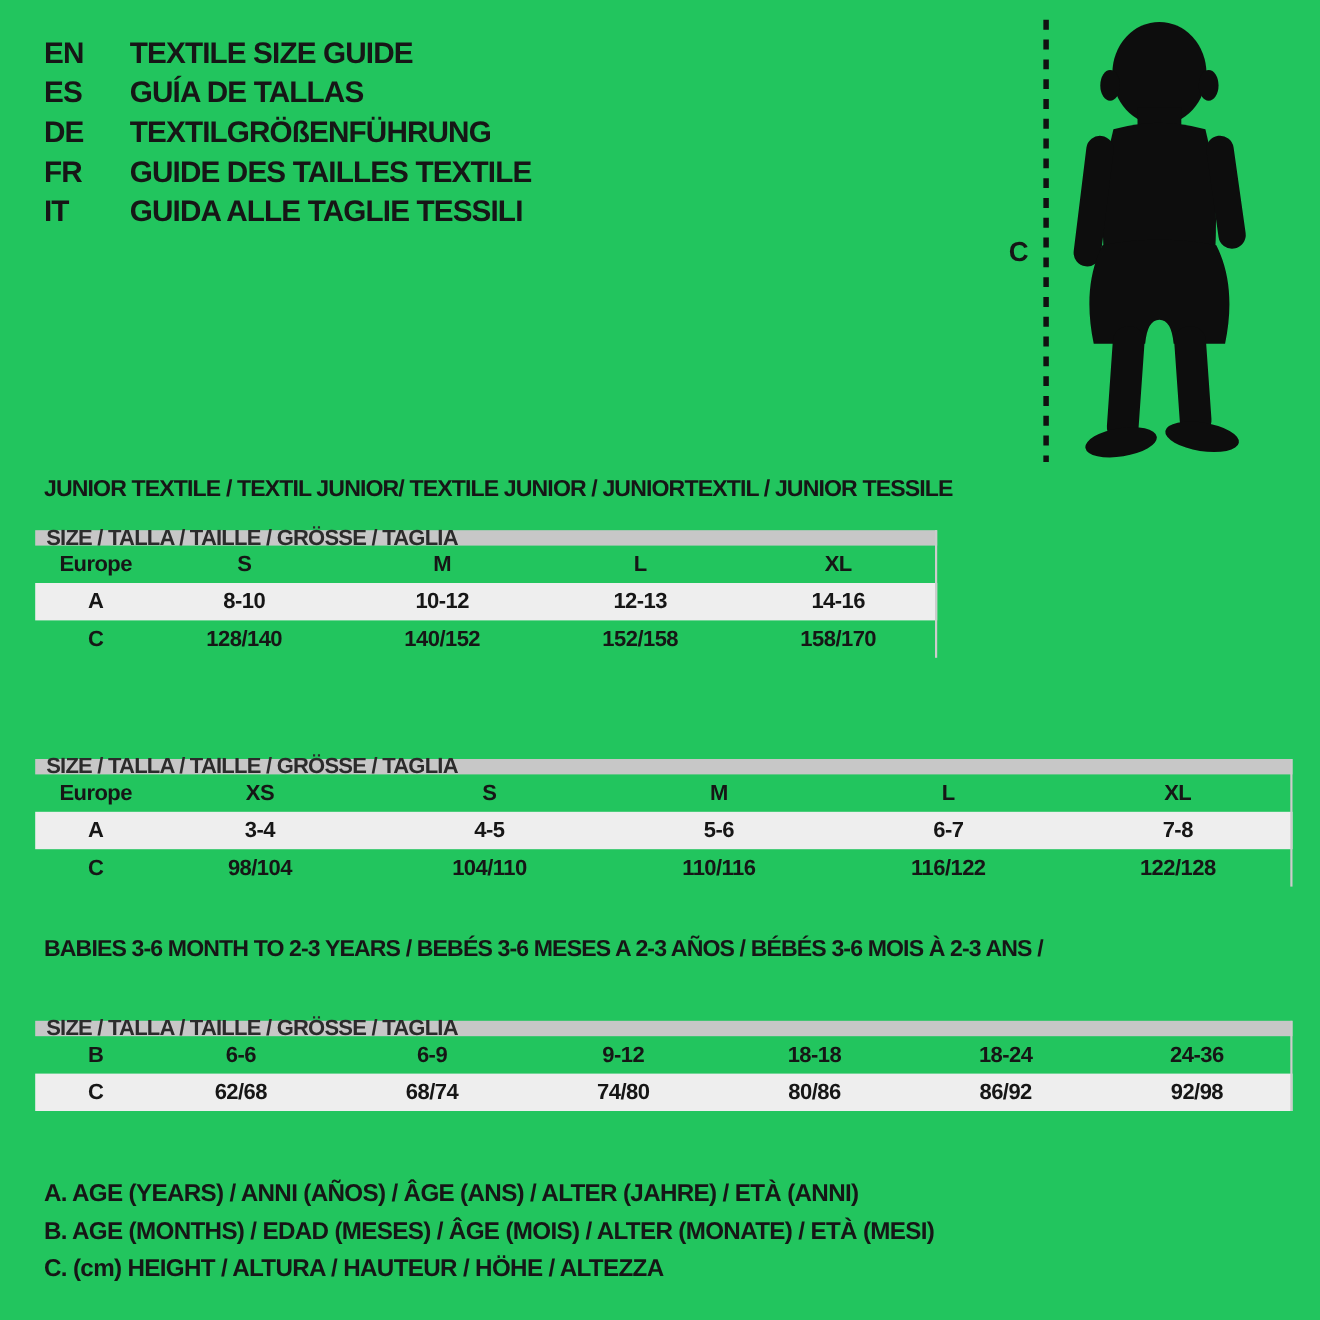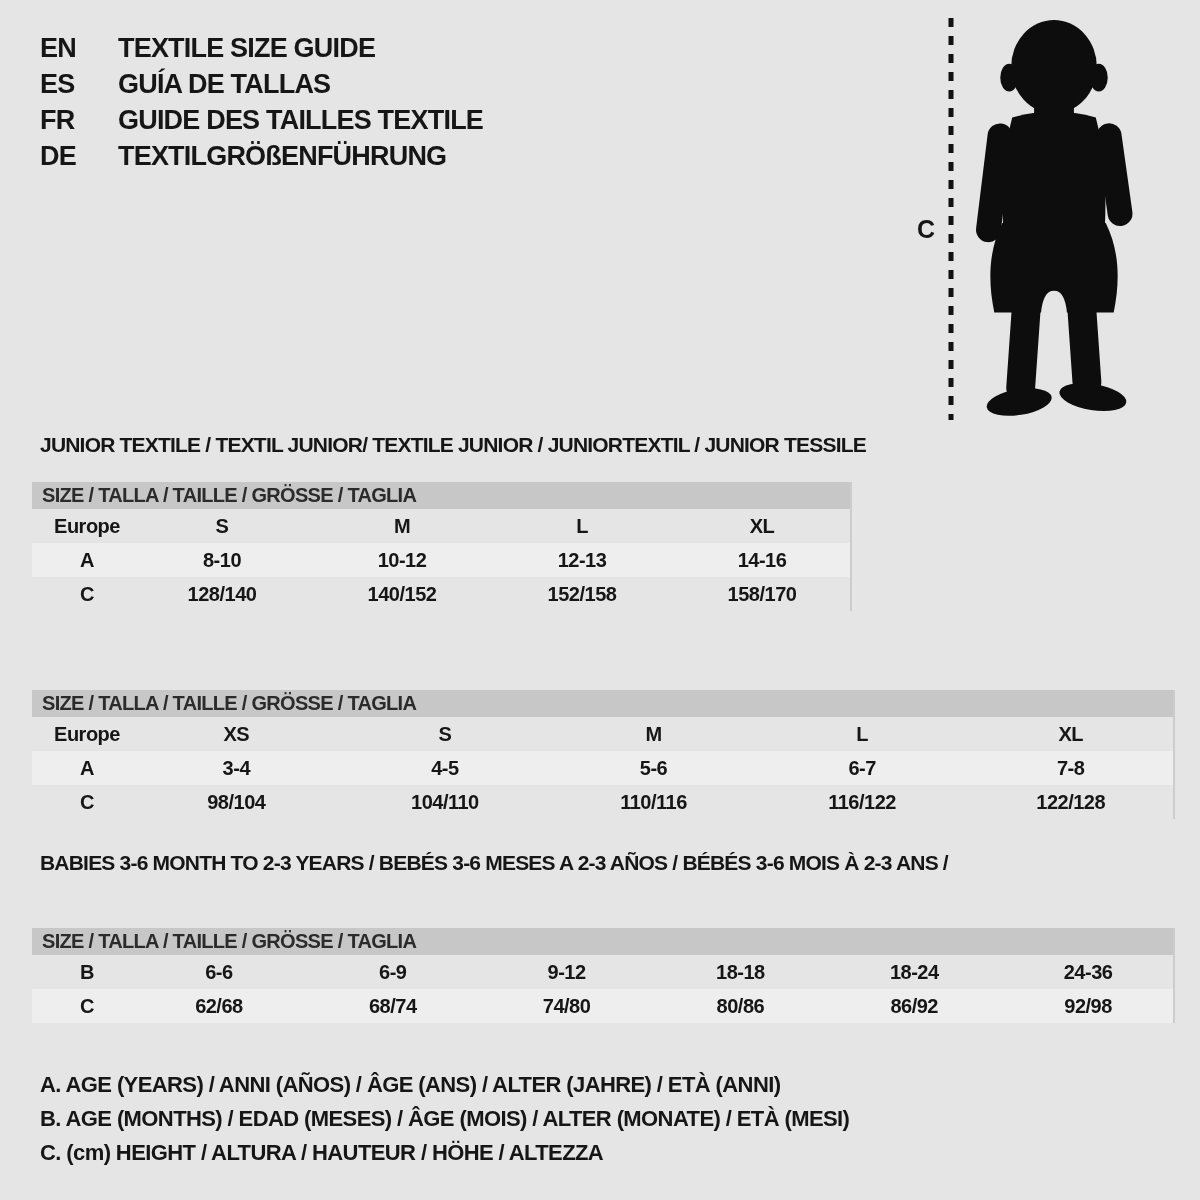--- a/index.html
+++ b/index.html
@@ -1,19 +1,19 @@
 <!DOCTYPE html>
 <html><head>
 <meta charset="utf-8">
 <style>
   * { margin:0; padding:0; box-sizing:border-box; }
   html,body { background:#fff; }
   .page {
     position:relative; width:1200px; height:1200px;
-    background:#e5e5e5; overflow:hidden;
+    background:#22c55e; overflow:hidden;
     font-family:"Liberation Sans","DejaVu Sans",sans-serif;
     color:#161616; font-weight:bold;
   }
 
   
   .lang-block { position:absolute; left:40px; top:30px; }
   .lang-row { display:flex; height:36px; align-items:center;
               font-size:27px; letter-spacing:-0.8px; white-space:nowrap; }
   .lang-code { width:78px; }
 
@@ -25,21 +25,21 @@
   
   .section-heading { position:absolute; left:40px; font-size:21px;
                      letter-spacing:-0.8px; white-space:nowrap; }
   .section-heading .sub { font-size:0.6em; vertical-align:-0.2em; }
   .section-heading.two-line { line-height:36px; }
 
   
   .size-table { position:absolute; }
   .size-table::after { content:""; position:absolute; right:0; top:0; bottom:0;
                        width:2px; background:#cccccc; }
-  .t-head { height:27px; background:#c7c7c7; display:flex; align-items:center;
+  .t-head { height:14px; background:#c7c7c7; display:flex; align-items:center;
             padding-left:10px; font-size:20px; letter-spacing:-0.7px; color:#2b2b2b; }
   .t-row { display:flex; align-items:center; height:34px;
            font-size:20px; letter-spacing:-0.5px; }
   .t-row.alt { background:#eeeeee; }
   .t-label { width:100px; padding-left:10px;text-align:center; }
   .t-cell { flex:1; text-align:center; }
 
   
   .legend { position:absolute; left:40px; top:1068px; }
   .legend-line { height:34px; display:flex; align-items:center;
@@ -53,26 +53,30 @@
   <div class="lang-block">
     <div class="lang-row">
       <span class="lang-code">EN</span>
       <span class="lang-label">TEXTILE SIZE GUIDE</span>
     </div>
     <div class="lang-row">
       <span class="lang-code">ES</span>
       <span class="lang-label">GUÍA DE TALLAS</span>
     </div>
     <div class="lang-row">
+      <span class="lang-code">DE</span>
+      <span class="lang-label">TEXTILGRÖßENFÜHRUNG</span>
+    </div>
+    <div class="lang-row">
       <span class="lang-code">FR</span>
       <span class="lang-label">GUIDE DES TAILLES TEXTILE</span>
     </div>
     <div class="lang-row">
-      <span class="lang-code">DE</span>
-      <span class="lang-label">TEXTILGRÖßENFÜHRUNG</span>
+      <span class="lang-code">IT</span>
+      <span class="lang-label">GUIDA ALLE TAGLIE TESSILI</span>
     </div>
   </div>
 
   <span class="c-label">C</span>
   <svg class="dash-line" width="8" height="404" viewBox="0 0 8 404">
     <line x1="4" y1="2" x2="4" y2="404" stroke="#111111" stroke-width="5" stroke-dasharray="9 9"></line>
   </svg>
   <svg class="baby-svg" width="185" height="408" viewBox="0 0 185 410">
     <g fill="#0d0d0d">
       <ellipse cx="92" cy="55" rx="43" ry="47"></ellipse>

